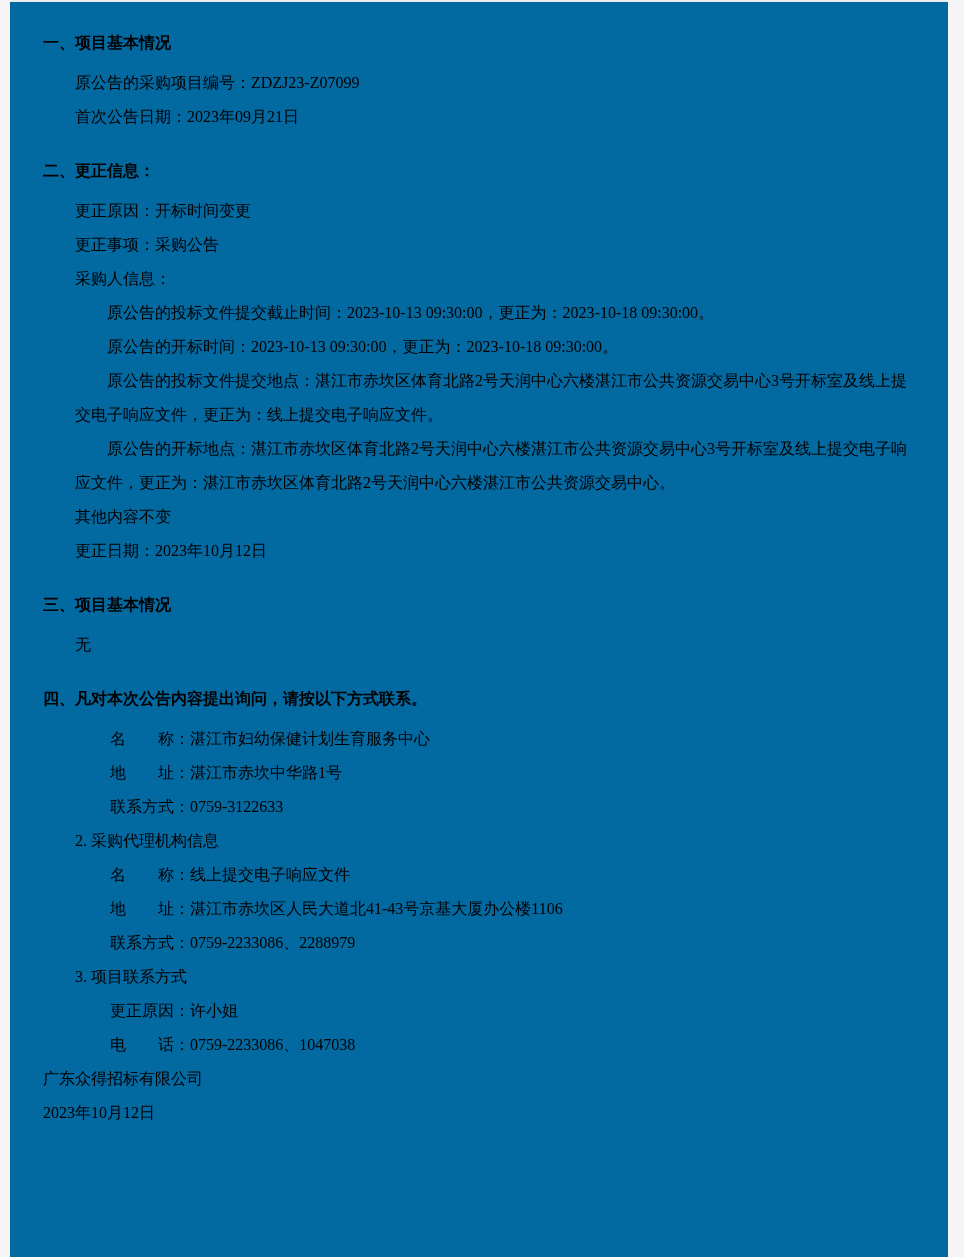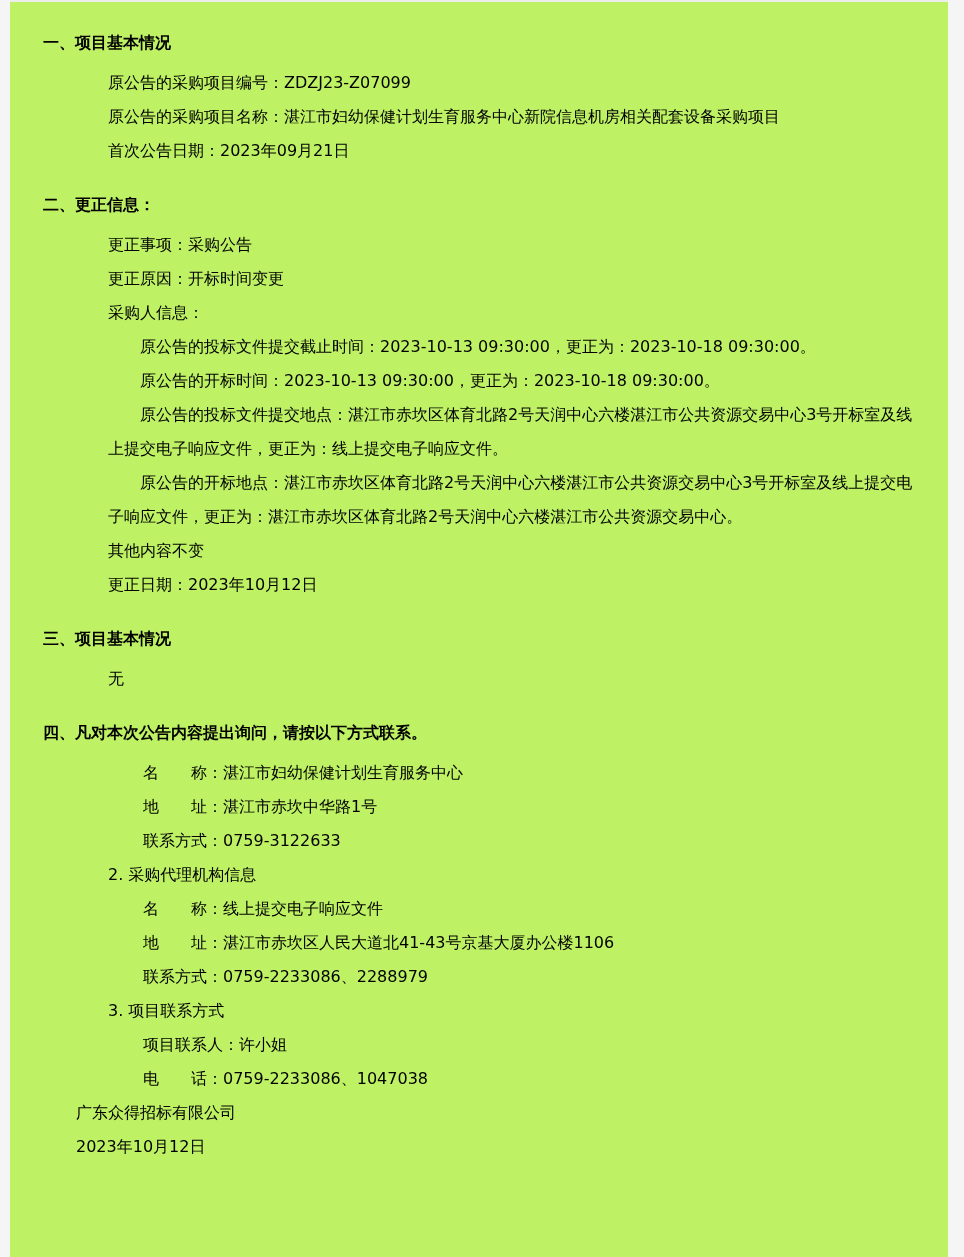--- a/index.html
+++ b/index.html
@@ -11,57 +11,57 @@
     color: #000000;
     font-family: "DejaVu Sans", "Liberation Sans", sans-serif;
     font-size: 16px;
   }
   .edge-left  { position: absolute; left: 0; top: 0; bottom: 0; width: 10px; background: #f5f5f5; }
   .edge-right { position: absolute; right: 0; top: 0; bottom: 0; width: 16px; background: #f5f5f5; }
   .edge-top   { position: absolute; left: 0; right: 0; top: 0; height: 2px; background: #ededed; }
   .paper {
     position: absolute;
     left: 10px; right: 16px; top: 2px; bottom: 0;
-    background: #bef264;
+    background: #0369a1;
     box-sizing: border-box;
     padding: 24px 28px 40px 33px;
     overflow: hidden;
+    font-family: Liberation Serif, serif;
   }
   .h {
     font-weight: 700;
     line-height: 34px;
     margin: 20px 0 6px 0;
   }
   .h.first { margin-top: 0; }
-  .line { line-height: 34px; margin-left: 33px; }
+  .line { line-height: 34px; }
   .indent1 { margin-left: 32px; }
   .indent2 { margin-left: 35px; }
   .sub { text-indent: 32px; }
   .sig { text-align: left; line-height: 34px; }
 </style>
 </head>
 <body>
 
 <div class="edge-top"></div>
 <div class="edge-left"></div>
 <div class="edge-right"></div>
 
 <div class="paper">
 
   <div class="h first">一、项目基本情况</div>
   <div class="indent1">
     <div class="line">原公告的采购项目编号：ZDZJ23-Z07099</div>
-    <div class="line">原公告的采购项目名称：湛江市妇幼保健计划生育服务中心新院信息机房相关配套设备采购项目</div>
     <div class="line">首次公告日期：2023年09月21日</div>
   </div>
 
   <div class="h">二、更正信息：</div>
   <div class="indent1">
+    <div class="line">更正原因：开标时间变更</div>
     <div class="line">更正事项：采购公告</div>
-    <div class="line">更正原因：开标时间变更</div>
     <div class="line">采购人信息：</div>
     <div class="line sub">原公告的投标文件提交截止时间：2023-10-13 09:30:00，更正为：2023-10-18 09:30:00。</div>
     <div class="line sub">原公告的开标时间：2023-10-13 09:30:00，更正为：2023-10-18 09:30:00。</div>
     <div class="line sub">原公告的投标文件提交地点：湛江市赤坎区体育北路2号天润中心六楼湛江市公共资源交易中心3号开标室及线上提交电子响应文件，更正为：线上提交电子响应文件。</div>
     <div class="line sub">原公告的开标地点：湛江市赤坎区体育北路2号天润中心六楼湛江市公共资源交易中心3号开标室及线上提交电子响应文件，更正为：湛江市赤坎区体育北路2号天润中心六楼湛江市公共资源交易中心。</div>
     <div class="line">其他内容不变</div>
     <div class="line">更正日期：2023年10月12日</div>
   </div>
 
   <div class="h">三、项目基本情况</div>
@@ -80,21 +80,21 @@
 
     <div class="line">2. 采购代理机构信息</div>
     <div class="indent2">
       <div class="line">名　　称：线上提交电子响应文件</div>
       <div class="line">地　　址：湛江市赤坎区人民大道北41-43号京基大厦办公楼1106</div>
       <div class="line">联系方式：0759-2233086、2288979</div>
     </div>
 
     <div class="line">3. 项目联系方式</div>
     <div class="indent2">
-      <div class="line">项目联系人：许小姐</div>
+      <div class="line">更正原因：许小姐</div>
       <div class="line">电　　话：0759-2233086、1047038</div>
     </div>
 
   </div>
 
   <div class="sig">
     <div class="line">广东众得招标有限公司</div>
     <div class="line">2023年10月12日</div>
   </div>
 

